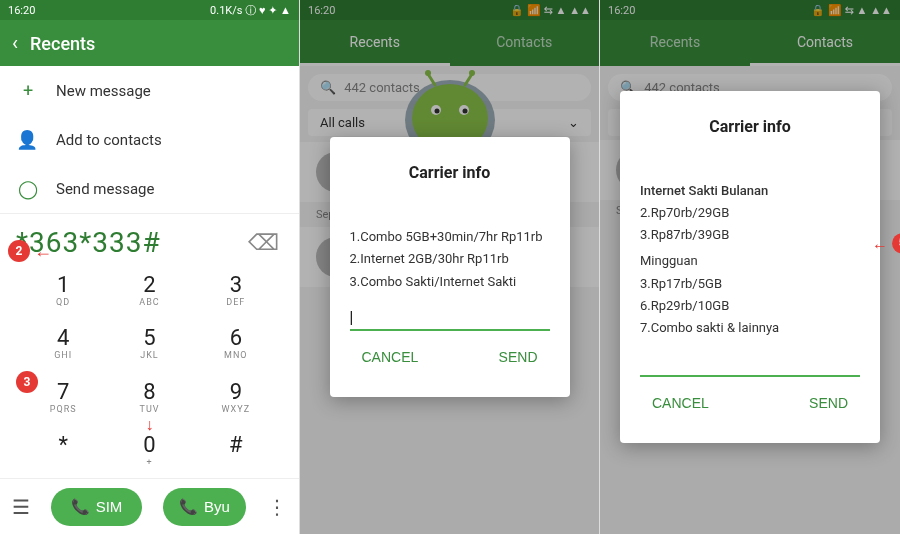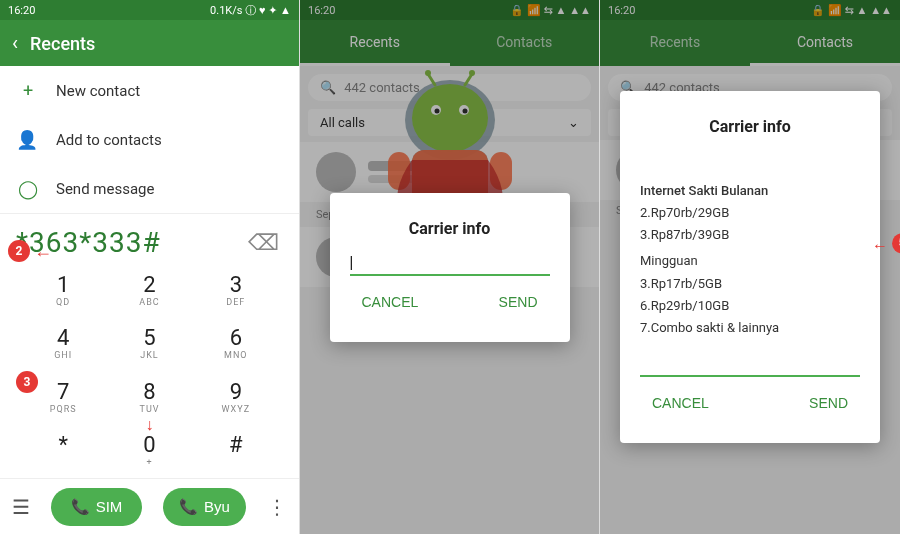--- a/index.html
+++ b/index.html
@@ -378,21 +378,21 @@
     <span>16:20</span>
     <span>0.1K/s ⓘ ♥ ✦ ▲</span>
   </div>
   <div class="top-bar-1">
     <span class="back-arrow">‹</span>
     <span class="title">Recents</span>
   </div>
   <div class="menu-items">
     <div class="menu-item">
       <span class="mi-icon green">+</span>
-      <span>New contact</span>
+      <span>New message</span>
     </div>
     <div class="menu-item">
       <span class="mi-icon">👤</span>
       <span>Add to contacts</span>
     </div>
     <div class="menu-item">
       <span class="mi-icon green">◯</span>
       <span>Send message</span>
     </div>
   </div>
@@ -544,20 +544,25 @@
       <rect x="52" y="148" width="22" height="28" rx="10" fill="#ff7043" opacity="0.85"></rect>
       <rect x="86" y="148" width="22" height="28" rx="10" fill="#ff7043" opacity="0.85"></rect>
 
       <path d="M42,100 Q20,130 30,160 Q60,150 80,155 Q100,150 130,160 Q140,130 118,100" fill="#c62828" opacity="0.7"></path>
     </svg>
   </div>
 
   <div class="dialog-overlay">
     <div class="dialog" style="position:relative;">
       <div class="dialog-title">Carrier info</div>
+      <div class="dialog-content">
+        <div>1.Combo 5GB+30min/7hr Rp11rb</div>
+        <div>2.Internet 2GB/30hr Rp11rb</div>
+        <div style="position:relative;">3.Combo Sakti/Internet Sakti</div>
+      </div>
       <input class="dialog-input" type="text" value="|" style="">
       <div class="dialog-buttons">
         <button class="dialog-btn">Cancel</button>
         <button class="dialog-btn">Send</button>
       </div>
     </div>
   </div>
 </div>
 
 <div class="panel-3">

